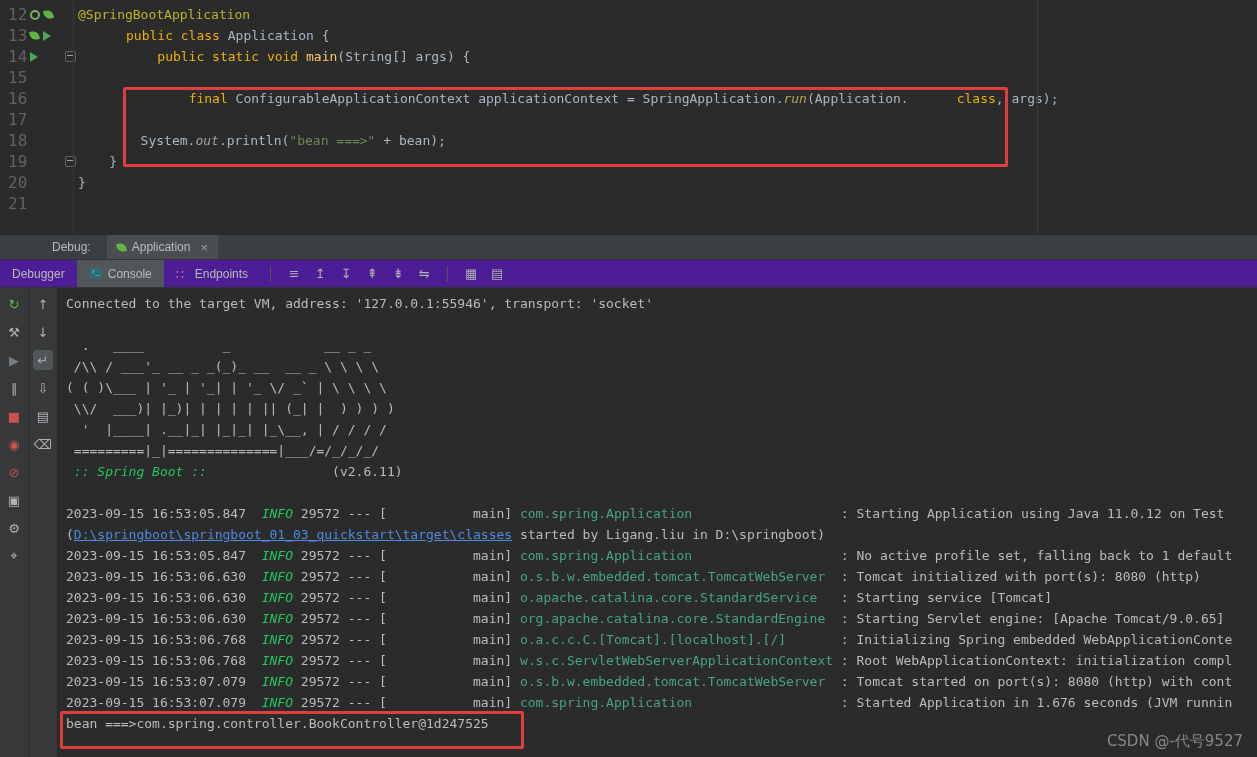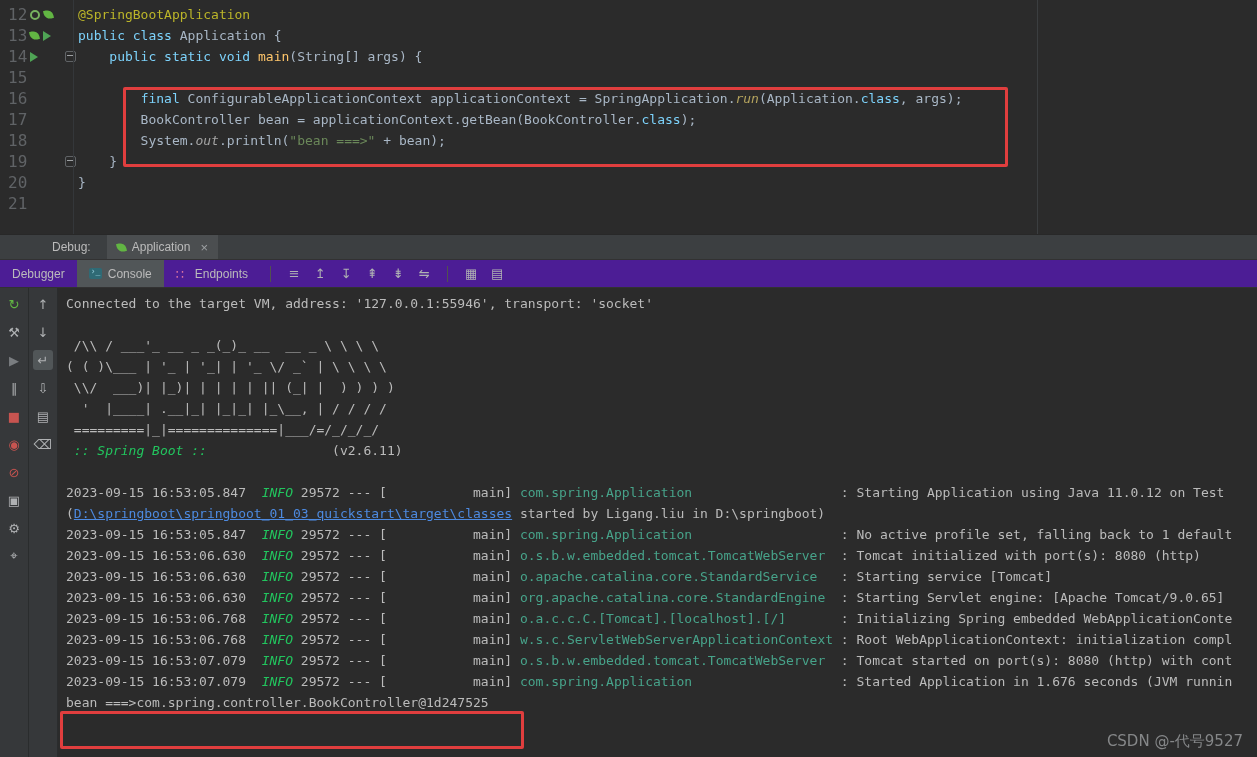--- a/index.html
+++ b/index.html
@@ -8,21 +8,21 @@
 
   
   .editor{position:absolute;left:0;top:0;width:100%;height:234px;padding-top:4px;box-sizing:border-box;}
   .gutter-sep{position:absolute;left:73px;top:0;height:234px;width:1px;background:#34373a;}
   .margin-guide{position:absolute;left:1037px;top:0;height:234px;width:1px;background:#3b3e40;}
   .ed-line{display:flex;height:21px;align-items:center;}
   .ed-num{width:22px;padding-left:8px;flex:none;color:#606366;font-size:16px;}
   .ed-icons{width:32px;flex:none;display:flex;align-items:center;gap:4px;}
   .ed-fold{width:16px;flex:none;display:flex;align-items:center;justify-content:center;}
   .ed-code{white-space:pre;font-size:13px;color:#a9b7c6;}
-  .tk-kw{color:#7dd3fc;}
+  .tk-kw{color:#eab308;margin-left:48px;}
   .tk-ann{color:#bbb529;}
   .tk-def{color:#a9b7c6;}
   .tk-mth{color:#ffc66b;}
   .tk-sta{color:#b5a45e;font-style:italic;}
   .tk-fld{color:#a3a3a3;font-style:italic;}
   .tk-str{color:#6a8759;}
   .fold-box{width:9px;height:9px;border:1px solid #606366;border-radius:2px;position:relative;background:#2b2b2b;}
   .fold-box::after{content:"";position:absolute;left:1px;right:1px;top:3px;height:1px;background:#9da0a3;}
   .gicon{display:inline-block;}
   .gicon[data-name="spring-leaf-icon"]{width:9px;height:9px;background:#62b543;border-radius:0 70% 0 70%;transform:rotate(-15deg);}
@@ -120,21 +120,20 @@
         <div class="ed-line" data-name="code-line">
           <span class="ed-num" data-name="line-number">16</span>
           <span class="ed-icons" data-name="gutter-icons"></span>
           <span class="ed-fold" data-name="fold-area"></span>
           <span class="ed-code" data-name="code-text"><span class="tk-def">        </span><span class="tk-kw">final</span><span class="tk-def"> ConfigurableApplicationContext applicationContext = SpringApplication.</span><span class="tk-sta">run</span><span class="tk-def">(Application.</span><span class="tk-kw">class</span><span class="tk-def">, args);</span></span>
         </div>
         <div class="ed-line" data-name="code-line">
           <span class="ed-num" data-name="line-number">17</span>
           <span class="ed-icons" data-name="gutter-icons"></span>
           <span class="ed-fold" data-name="fold-area"></span>
-          <span class="ed-code" data-name="code-text"><span class="tk-def">        BookController bean = applicationContext.getBean(BookController.</span><span class="tk-kw">class</span><span class="tk-def">);</span></span>
         </div>
         <div class="ed-line" data-name="code-line">
           <span class="ed-num" data-name="line-number">18</span>
           <span class="ed-icons" data-name="gutter-icons"></span>
           <span class="ed-fold" data-name="fold-area"></span>
           <span class="ed-code" data-name="code-text"><span class="tk-def">        System.</span><span class="tk-fld">out</span><span class="tk-def">.println(</span><span class="tk-str">"bean ===&gt;"</span><span class="tk-def"> + bean);</span></span>
         </div>
         <div class="ed-line" data-name="code-line">
           <span class="ed-num" data-name="line-number">19</span>
           <span class="ed-icons" data-name="gutter-icons"></span>
@@ -218,20 +217,21 @@
         <span class="rail-ic" data-name="down-arrow-icon" style="color: rgb(175, 177, 179);">↓</span>
         <span class="rail-ic active" data-name="soft-wrap-icon" style="color: rgb(175, 177, 179);">↵</span>
         <span class="rail-ic" data-name="scroll-to-end-icon" style="color: rgb(175, 177, 179);">⇩</span>
         <span class="rail-ic" data-name="print-icon" style="color: rgb(175, 177, 179);">▤</span>
         <span class="rail-ic" data-name="clear-all-icon" style="color: rgb(175, 177, 179);">⌫</span>
       </div>
     <div class="console" data-name="console-output">
       <div id="console-lines" data-name="console-lines">
           <div class="con-line" data-name="console-line"><span class="c-p">Connected to the target VM, address: '127.0.0.1:55946', transport: 'socket'</span></div>
           <div class="con-line" data-name="console-line"></div>
+          <div class="con-line" data-name="console-line"><span class="c-p">  .   ____          _            __ _ _</span></div>
           <div class="con-line" data-name="console-line"><span class="c-p"> /\\ / ___'_ __ _ _(_)_ __  __ _ \ \ \ \</span></div>
           <div class="con-line" data-name="console-line"><span class="c-p">( ( )\___ | '_ | '_| | '_ \/ _` | \ \ \ \</span></div>
           <div class="con-line" data-name="console-line"><span class="c-p"> \\/  ___)| |_)| | | | | || (_| |  ) ) ) )</span></div>
           <div class="con-line" data-name="console-line"><span class="c-p">  '  |____| .__|_| |_|_| |_\__, | / / / /</span></div>
           <div class="con-line" data-name="console-line"><span class="c-p"> =========|_|==============|___/=/_/_/_/</span></div>
           <div class="con-line" data-name="console-line"><span class="c-g"> :: Spring Boot ::</span><span class="c-p">                (v2.6.11)</span></div>
           <div class="con-line" data-name="console-line"></div>
           <div class="con-line" data-name="console-line"><span class="c-p">2023-09-15 16:53:05.847  </span><span class="c-g">INFO</span><span class="c-p"> 29572 --- [           main] </span><span class="c-l">com.spring.Application                  </span><span class="c-p"> : Starting Application using Java 11.0.12 on Test</span></div>
           <div class="con-line" data-name="console-line"><span class="c-p">(</span><span class="c-k" data-name="file-path-link">D:\springboot\springboot_01_03_quickstart\target\classes</span><span class="c-p"> started by Ligang.liu in D:\springboot)</span></div>
           <div class="con-line" data-name="console-line"><span class="c-p">2023-09-15 16:53:05.847  </span><span class="c-g">INFO</span><span class="c-p"> 29572 --- [           main] </span><span class="c-l">com.spring.Application                  </span><span class="c-p"> : No active profile set, falling back to 1 default</span></div>

